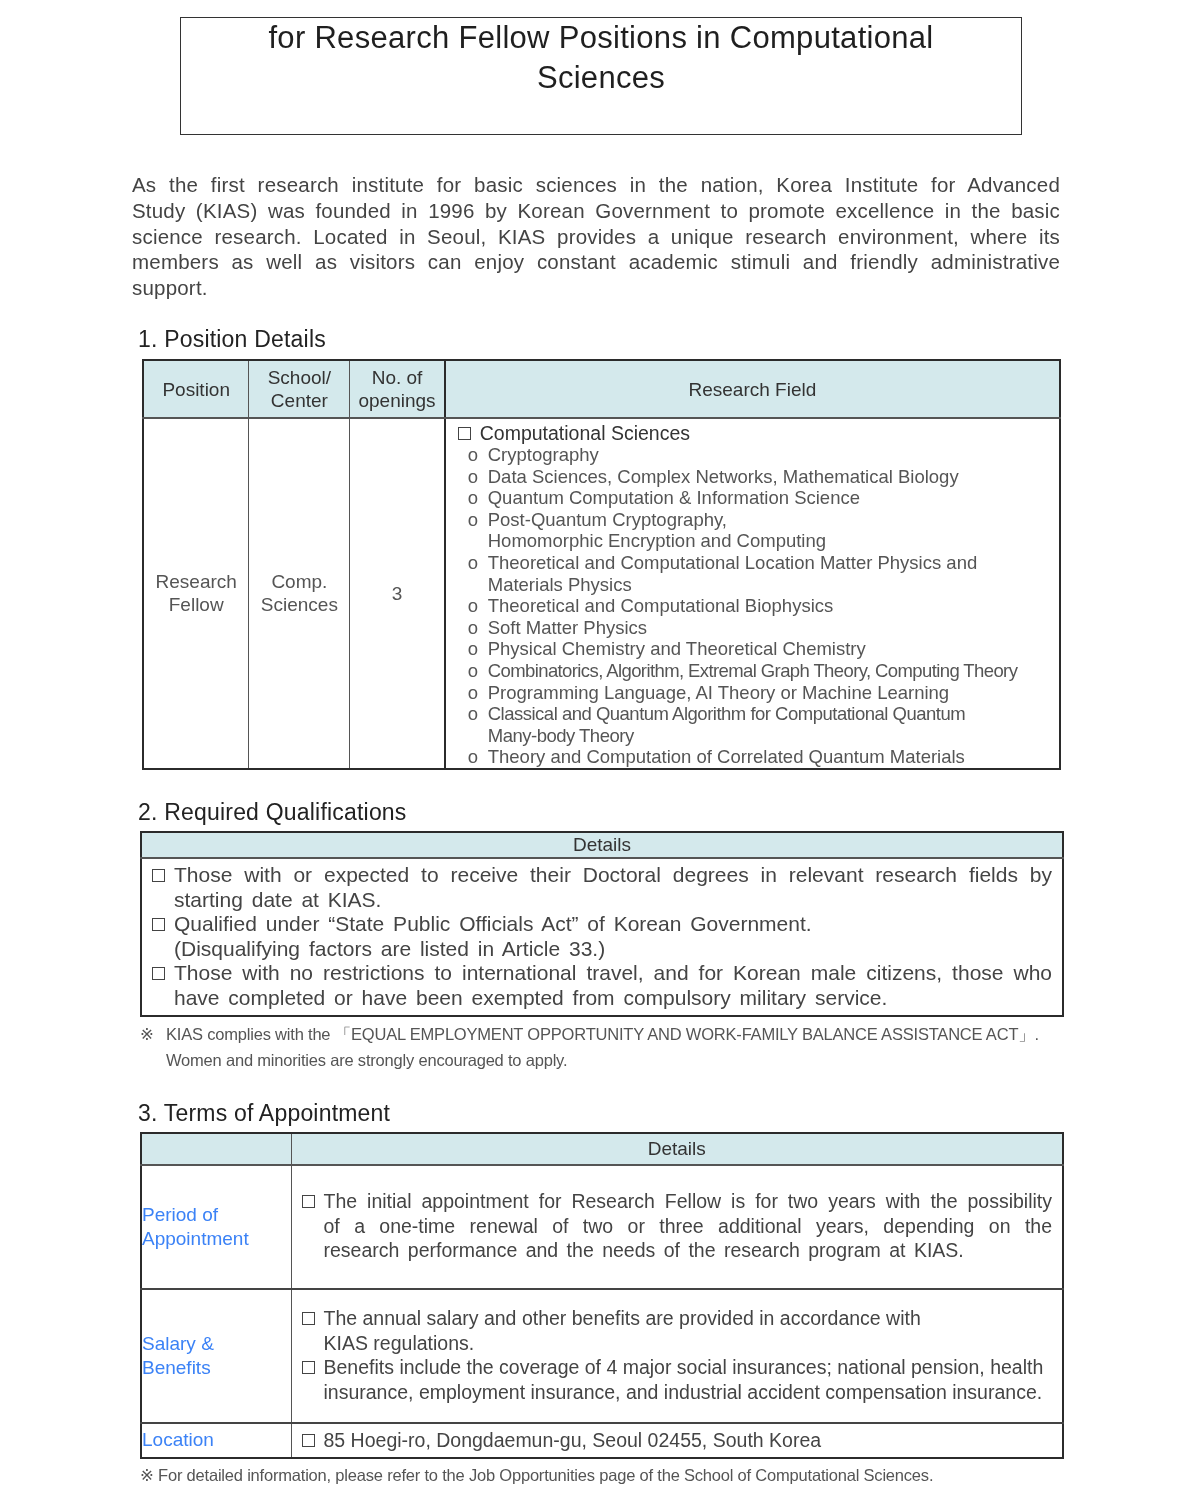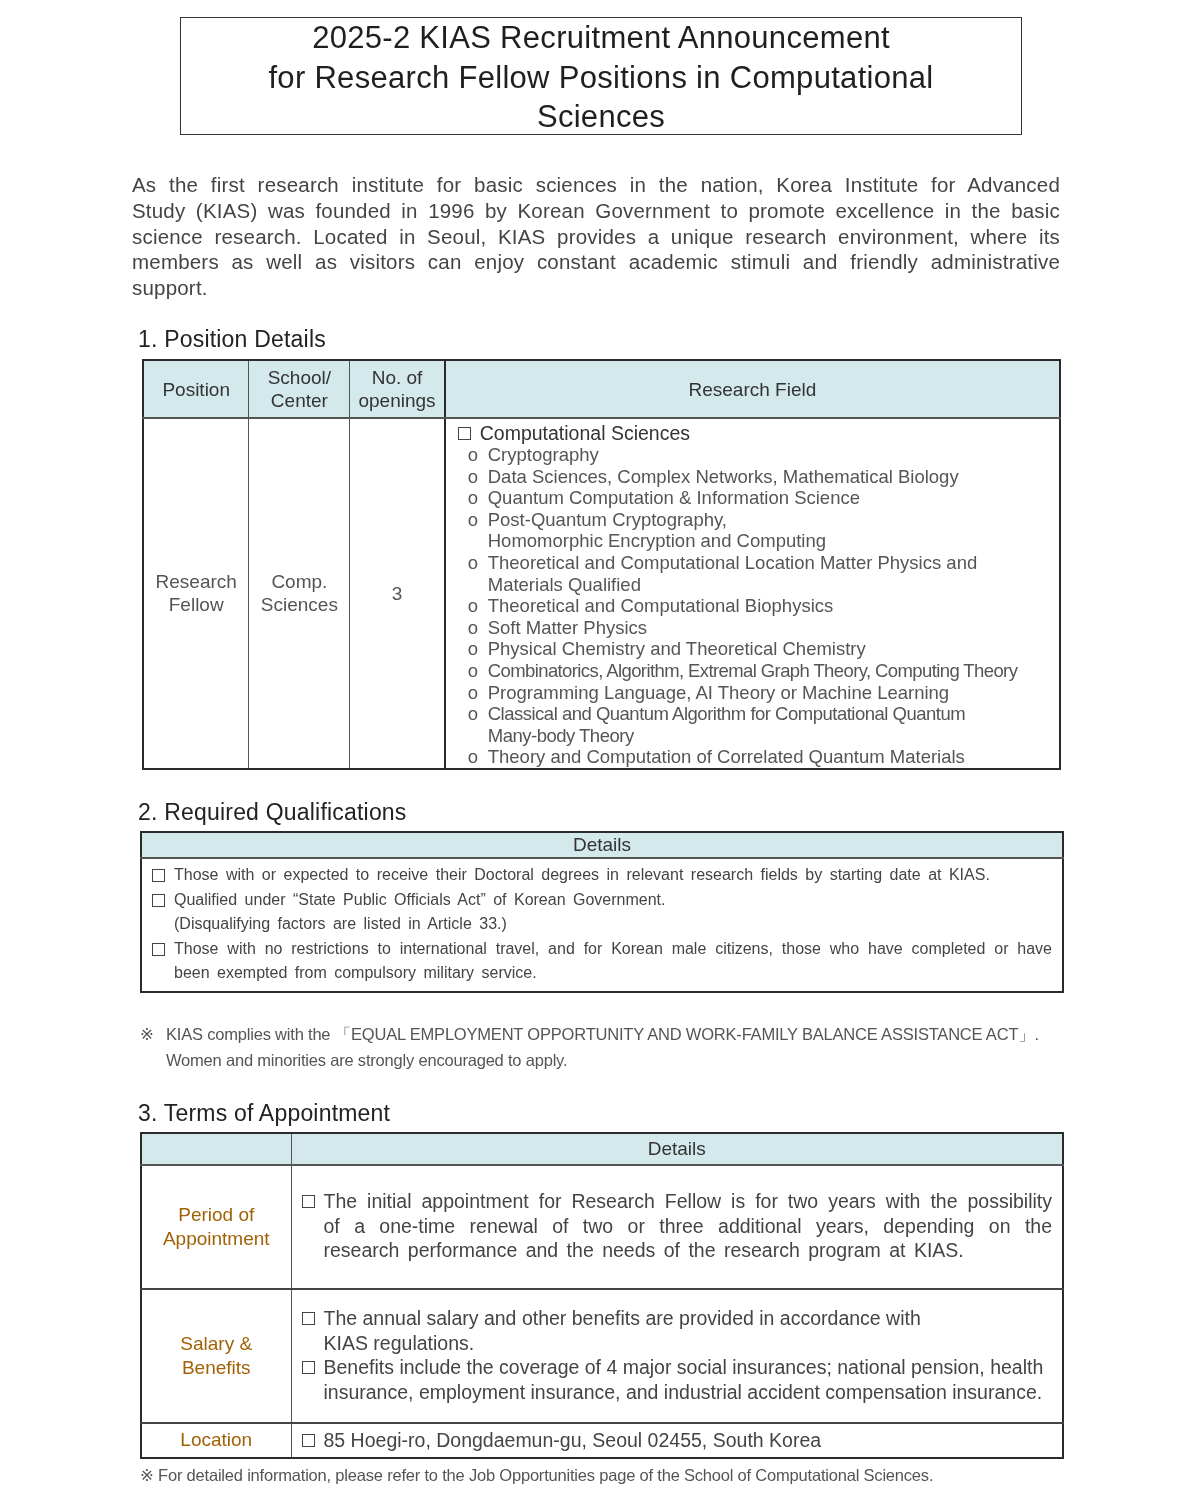--- a/index.html
+++ b/index.html
@@ -74,49 +74,48 @@
     .field-list li .bullet { position: absolute; left: 10px; top: 0; }
     .box {
       display: inline-block; width: 13px; height: 13px;
       border: 1.5px solid #444; margin-right: 9px; vertical-align: middle;
       flex-shrink: 0;
     }
     
     #t2 { left: 140px; top: 831px; width: 924px; }
     #t2 th { height: 26px; font-size: 19px; line-height: 22px; }
     #t2 td { padding: 4px 10px 5px 10px; }
-    .qual { display: flex; font-size: 16px; line-height: 24.5px; color: #444; text-align: justify; word-spacing: 3px; }
+    .qual { display: flex; font-size: 21px; line-height: 24.5px; color: #444; text-align: justify; word-spacing: 3px; }
     .qual .box { margin-top: 6px; }
     .qual .qtext { flex: 1; }
     .note {
       position: absolute;
       left: 140px;
       font-size: 16.5px; color: #555;
       letter-spacing: -0.2px;
     }
     .note .star { display: inline-block; width: 26px; }
     
     #t3 { left: 140px; top: 1132px; width: 924px; }
     #t3 th { height: 32px; font-size: 19px; }
-    #t3 td.label { width: 150px; text-align: center; font-size: 19px; line-height: 24.5px; color: #a16207; }
+    #t3 td.label { width: 150px; text-align: left; font-size: 19px; line-height: 24.5px; color: #3b82f6; }
     #t3 td.content { padding: 6px 10px 8px 10px; }
     #t3 tr.row-period td { height: 124px; }
     #t3 tr.row-salary td { height: 134px; }
     #t3 tr.row-location td { height: 24px; }
     #t3 tr.row-period td, #t3 tr.row-salary td { border-bottom: 2px solid #444; }
     .term { display: flex; font-size: 19.5px; line-height: 24.5px; color: #444; }
     .term .box { margin-top: 6px; }
     .term .ttext { flex: 1; }
     .term.justify .ttext { text-align: justify; word-spacing: 3px; }
   </style>
 </head>
 <body>
 
 <div class="title-box">
-  <span>2025-2 KIAS Recruitment Announcement</span>
   <span>for Research Fellow Positions in Computational</span>
   <span>Sciences</span>
 </div>
 
 <p class="intro">As the first research institute for basic sciences in the nation, Korea Institute for Advanced Study (KIAS) was founded in 1996 by Korean Government to promote excellence in the basic science research. Located in Seoul, KIAS provides a unique research environment, where its members as well as visitors can enjoy constant academic stimuli and friendly administrative support.</p>
 
 <div class="section-title" style="top:326px;">1. Position Details</div>
 
 <table id="t1">
   <tbody>
@@ -145,21 +144,21 @@
     <td class="fields">
       <div class="field-head">
         <span class="box"></span>
         <span>Computational Sciences</span>
       </div>
       <ul class="field-list">
         <li><span class="bullet">o</span><span>Cryptography</span></li>
         <li><span class="bullet">o</span><span>Data Sciences, Complex Networks, Mathematical Biology</span></li>
         <li><span class="bullet">o</span><span>Quantum Computation &amp; Information Science</span></li>
         <li><span class="bullet">o</span><span>Post-Quantum Cryptography,</span><br><span>Homomorphic Encryption and Computing</span></li>
-        <li><span class="bullet">o</span><span>Theoretical and Computational Location Matter Physics and</span><br><span>Materials Qualified</span></li>
+        <li><span class="bullet">o</span><span>Theoretical and Computational Location Matter Physics and</span><br><span>Materials Physics</span></li>
         <li><span class="bullet">o</span><span>Theoretical and Computational Biophysics</span></li>
         <li><span class="bullet">o</span><span>Soft Matter Physics</span></li>
         <li><span class="bullet">o</span><span>Physical Chemistry and Theoretical Chemistry</span></li>
         <li style="letter-spacing:-0.6px;"><span class="bullet">o</span><span>Combinatorics, Algorithm, Extremal Graph Theory, Computing Theory</span></li>
         <li><span class="bullet">o</span><span>Programming Language, AI Theory or Machine Learning</span></li>
         <li style="letter-spacing:-0.5px;"><span class="bullet">o</span><span>Classical and Quantum Algorithm for Computational Quantum</span><br><span>Many-body Theory</span></li>
         <li><span class="bullet">o</span><span>Theory and Computation of Correlated Quantum Materials</span></li>
       </ul>
     </td>
   </tr>

